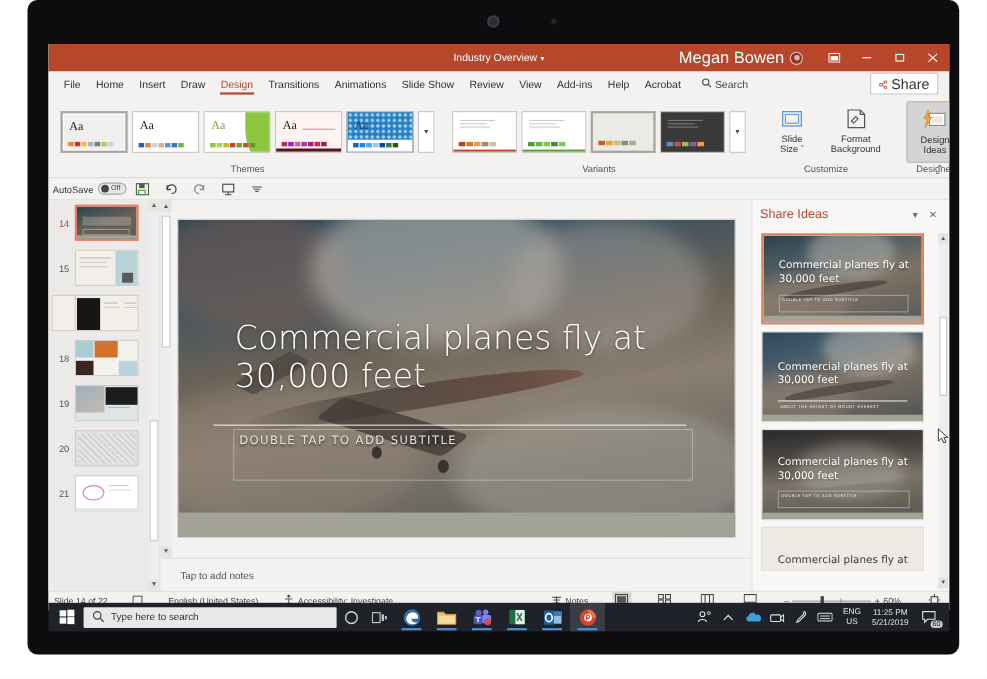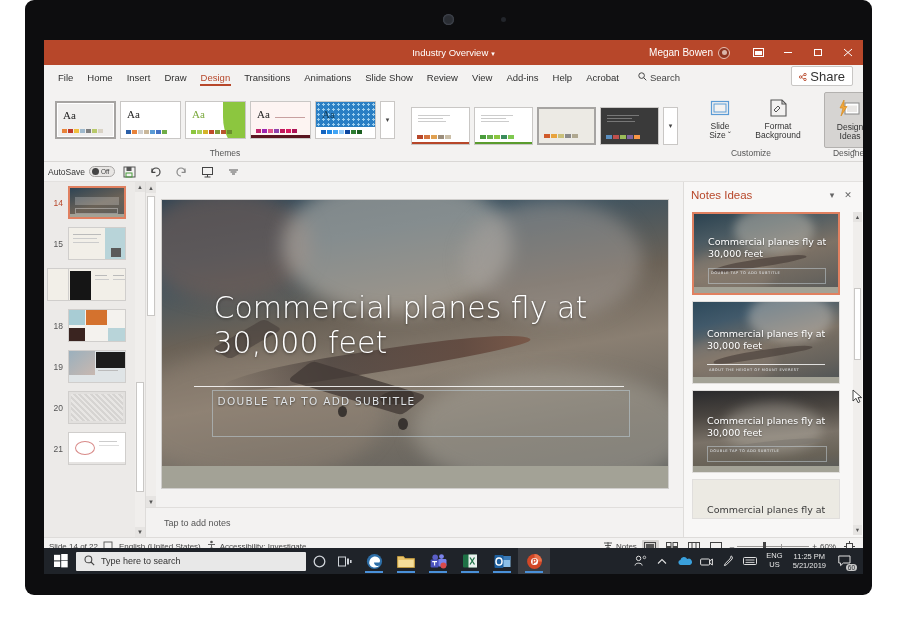--- a/index.html
+++ b/index.html
@@ -35,21 +35,21 @@
 
   
   .titlebar {
     position: relative; height: 25px; background: #b7472a;
     display: flex; align-items: center; color: #fff;
     font-size: 9.5px;
   }
   .tb-title { position: absolute; left: 0; right: 0; text-align: center; font-size: 9.5px; }
   .tb-title .caret { font-size: 7px; margin-left: 3px; }
   .tb-right { position: absolute; right: 0; top: 0; height: 25px; display: flex; align-items: center; }
-  .tb-user { font-size: 10px; margin-right: 5px; }
+  .tb-user { font-size: 15px; margin-right: 5px; }
   .tb-avatar {
     width: 12px; height: 12px; border-radius: 50%;
     background: #8e3420; border: 1px solid #e8c0b4;
     margin-right: 13px; position: relative;
   }
   .tb-avatar::after {
     content: ""; position: absolute; left: 3px; top: 2px;
     width: 5px; height: 5px; border-radius: 50%; background: #d9b4a8;
   }
   .tb-btn {
@@ -253,21 +253,21 @@
     font-family: "DejaVu Sans", sans-serif;
   }
   .ic-foot { position: absolute; left: 0; right: 0; bottom: 0; height: 6px; background: #a3a296; }
   .ideas-scroll { position: absolute; right: 1px; top: 4px; bottom: 2px; width: 9px; background: #f0eeec; }
   .is-arrow { height: 10px; display: flex; align-items:center; justify-content:center; font-size:5.5px; color:#555; background:#e6e4e2;}
   .is-thumb { position: absolute; left: 1px; top: 76px; width: 7px; height: 72px; background: #fff; border: 1px solid #c9c7c5; }
 
   
   .status {
     height: 18px; background: #f3f2f1; border-top: 1px solid #dedcda;
-    display: flex; align-items: center; font-size: 8px; color: #444; padding: 0 5px; gap: 5px;
+    display: flex; font-size: 8px; color: #444; padding: 0 5px; gap: 22px;
   }
   .st-item { display: flex; align-items: center; gap: 3px; white-space: nowrap; }
   .st-sp { flex: 1; }
   .viewbtn { width: 17px; height: 14px; display: flex; align-items: center; justify-content: center; border-radius: 1px; }
   .viewbtn.active { background: #d6d4d2; }
   .zoomslider { display: flex; align-items: center; gap: 3px; }
   .zs-track { width: 72px; height: 1px; background: #9a9896; position: relative; }
   .zs-tick { position: absolute; top: -2px; width: 1px; height: 5px; background: #9a9896; }
   .zs-knob { position: absolute; left: 26px; top: -4px; width: 3px; height: 9px; background: #444; }
 
@@ -505,20 +505,21 @@
                 <i style="background:#c0504d"></i>
                 <i style="background:#9bbb59"></i>
                 <i style="background:#8064a2"></i>
                 <i style="background:#f79646"></i>
               </span>
           </div>
           <div class="gal-more">
             <span>▾</span>
           </div>
         </div>
+        <div class="rgroup-label">Variants</div>
       </div>
 
       <div class="rsep"></div>
 
       <div class="rgroup">
         <div class="rgroup-body" style="gap:2px">
           <div class="bigbtn">
             <span class="ic">
               <svg width="22" height="18" viewBox="0 0 22 18">
                   <rect x="2.5" y="2.5" width="17" height="13" fill="none" stroke="#5b9bd5" stroke-width="1.2"></rect>
@@ -703,21 +704,21 @@
             <div class="slide-footer"></div>
           </div>
         </div>
         <div class="notesbar">
           <span>Tap to add notes</span>
         </div>
       </div>
 
       <div class="ideas">
         <div class="ideas-head">
-          <span>Notes Ideas</span>
+          <span>Share Ideas</span>
           <span class="sp"></span>
           <span class="ih-btn">▾</span>
           <span class="ih-btn">✕</span>
         </div>
         <div class="ideas-body">
 
           <div class="ideacard sel">
             <span class="ic-sky" style="background:linear-gradient(165deg,#2b4250 0%,#4a5a62 25%,#7d7266 55%,#6a655e 80%,#56595a 100%);"></span>
             <span class="cloud" style="left:40px;top:-8px;width:80px;height:48px;background:rgba(200,195,185,.45);filter:blur(5px);"></span>
             <span class="cloud" style="left:-10px;top:38px;width:90px;height:44px;background:rgba(150,135,120,.4);filter:blur(5px);"></span>

